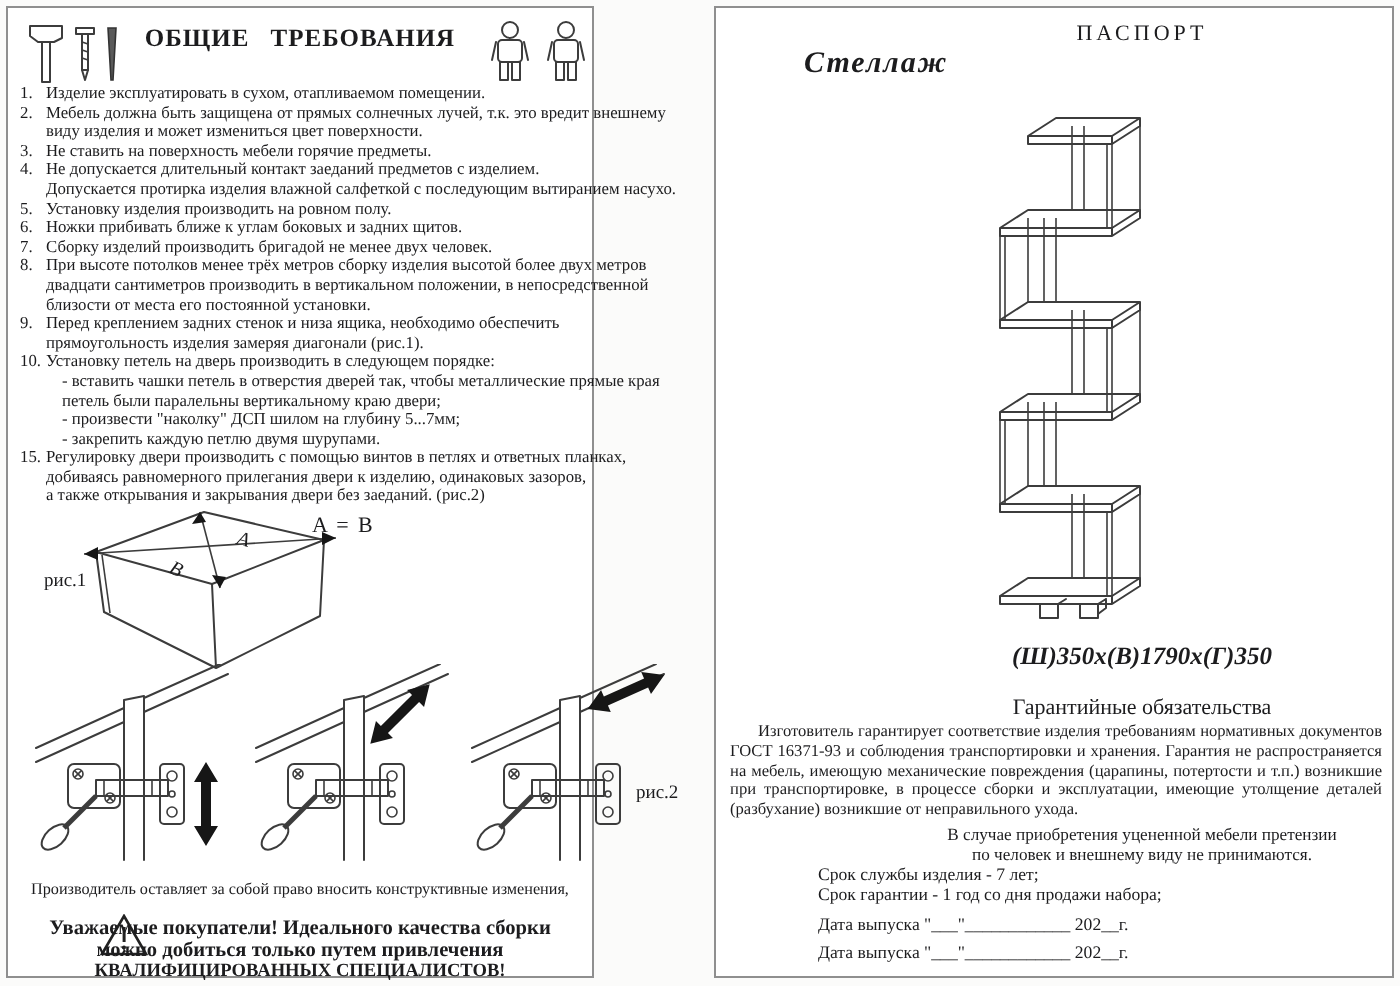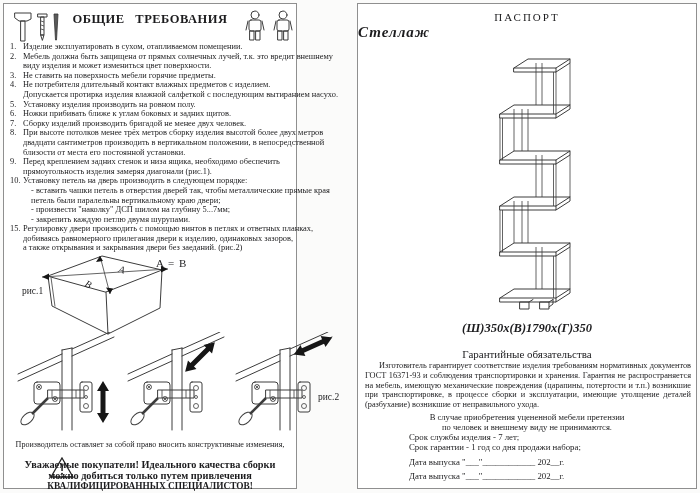--- a/index.html
+++ b/index.html
@@ -11,21 +11,21 @@
     color:#1c1c1e;
     overflow:hidden;
   }
   .panel {
     position:absolute;
     top:3px; height:486px;
     background:#ffffff;
     border:1px solid #8f8f8f;
   }
   .panel-left  { left:3px;   width:294px; }
-  .panel-right { left:357px; width:340px; }
+  .panel-right { left:357px; width:340px;padding-left:44px; }
   .abs { position:absolute; }
 
   
   .gen-title {
     width:100%; text-align:center; top:8px;
     font-weight:bold; font-size:12.5px; letter-spacing:.5px; word-spacing:7px;
   }
   .req-list { left:6px; top:38px; width:332px; font-size:8.4px; line-height:9.6px; }
   .li { position:relative; padding-left:13px; }
   .li .num { position:absolute; left:0; top:0; }
@@ -113,21 +113,21 @@
       <path d="M34,13 L32,22 M48,13 L50,22"></path>
       <rect x="36" y="23" width="4" height="9"></rect>
       <rect x="42" y="23" width="4" height="9"></rect>
     </g>
   </svg>
 
   <div class="abs req-list">
     <div class="li"><span class="num">1.</span><span>Изделие эксплуатировать в сухом, отапливаемом помещении.</span></div>
     <div class="li"><span class="num">2.</span><span>Мебель должна быть защищена от прямых солнечных лучей, т.к. это вредит внешнему виду изделия и может измениться цвет поверхности.</span></div>
     <div class="li"><span class="num">3.</span><span>Не ставить на поверхность мебели горячие предметы.</span></div>
-    <div class="li"><span class="num">4.</span><span>Не потребителя длительный контакт влажных предметов с изделием.</span></div>
+    <div class="li"><span class="num">4.</span><span>Не допускается длительный контакт заеданий предметов с изделием.</span></div>
     <div class="li"><span class="num"></span><span>Допускается протирка изделия влажной салфеткой с последующим вытиранием насухо.</span></div>
     <div class="li"><span class="num">5.</span><span>Установку изделия производить на ровном полу.</span></div>
     <div class="li"><span class="num">6.</span><span>Ножки прибивать ближе к углам боковых и задних щитов.</span></div>
     <div class="li"><span class="num">7.</span><span>Сборку изделий производить бригадой не менее двух человек.</span></div>
     <div class="li"><span class="num">8.</span><span>При высоте потолков менее трёх метров сборку изделия высотой более двух метров двадцати сантиметров производить в вертикальном положении, в непосредственной близости от места его постоянной установки.</span></div>
     <div class="li"><span class="num">9.</span><span>Перед креплением задних стенок и низа ящика, необходимо обеспечить прямоугольность изделия замеряя диагонали (рис.1).</span></div>
     <div class="li"><span class="num">10.</span><span>Установку петель на дверь производить в следующем порядке:</span></div>
     <div class="li sub"><span>- вставить чашки петель в отверстия дверей так, чтобы металлические прямые края петель были паралельны вертикальному краю двери;</span></div>
     <div class="li sub"><span>- произвести "наколку" ДСП шилом на глубину 5...7мм;</span></div>
     <div class="li sub"><span>- закрепить каждую петлю двумя шурупами.</span></div>

